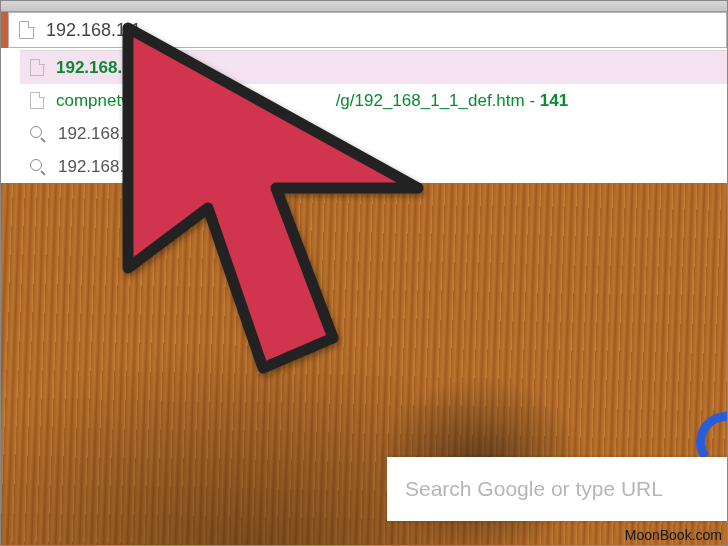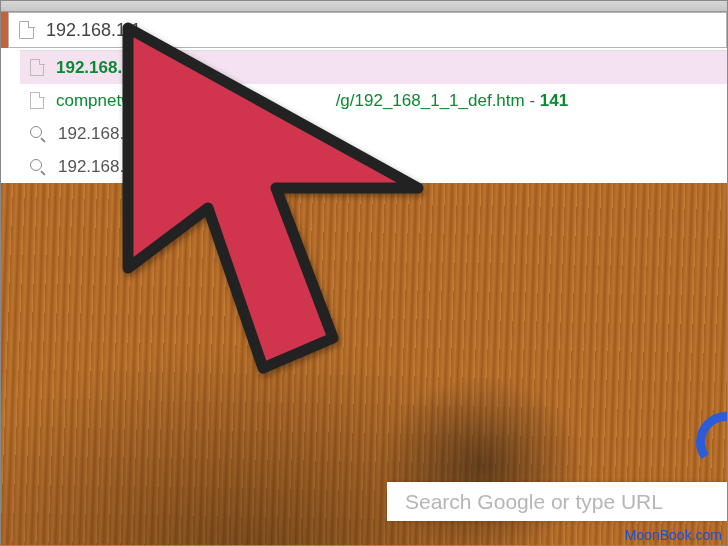--- a/index.html
+++ b/index.html
@@ -145,36 +145,36 @@
       width: 60px; height: 60px;
       border: 9px solid #2b5dd8;
       border-radius: 50%;
       border-right-color: transparent;
       border-bottom-color: transparent;
       transform: rotate(10deg);
     }
     .search-box {
       position: absolute;
       right: 1px; bottom: 25px;
-      width: 340px; height: 39px;
+      width: 340px; height: 64px;
       background: #fff;
       display: flex;
       align-items: center;
       padding-left: 18px;
       box-shadow: 0 0 4px rgba(0,0,0,0.2);
     }
     .search-placeholder {
       color: #b6b6b6;
       font-size: 21px;
     }
     .watermark {
       position: absolute;
       right: 6px; bottom: 3px;
       font-size: 14px;
-      color: #1d4ed8;
+      color: #0f172a;
       font-family: Arial, sans-serif;
       margin-top: 16px;
     }
     .cursor-svg {
       position: absolute;
       top: 18px; left: 108px;
       width: 330px;
       pointer-events: none;
       filter: drop-shadow(2px 3px 3px rgba(0,0,0,0.35));
     }

